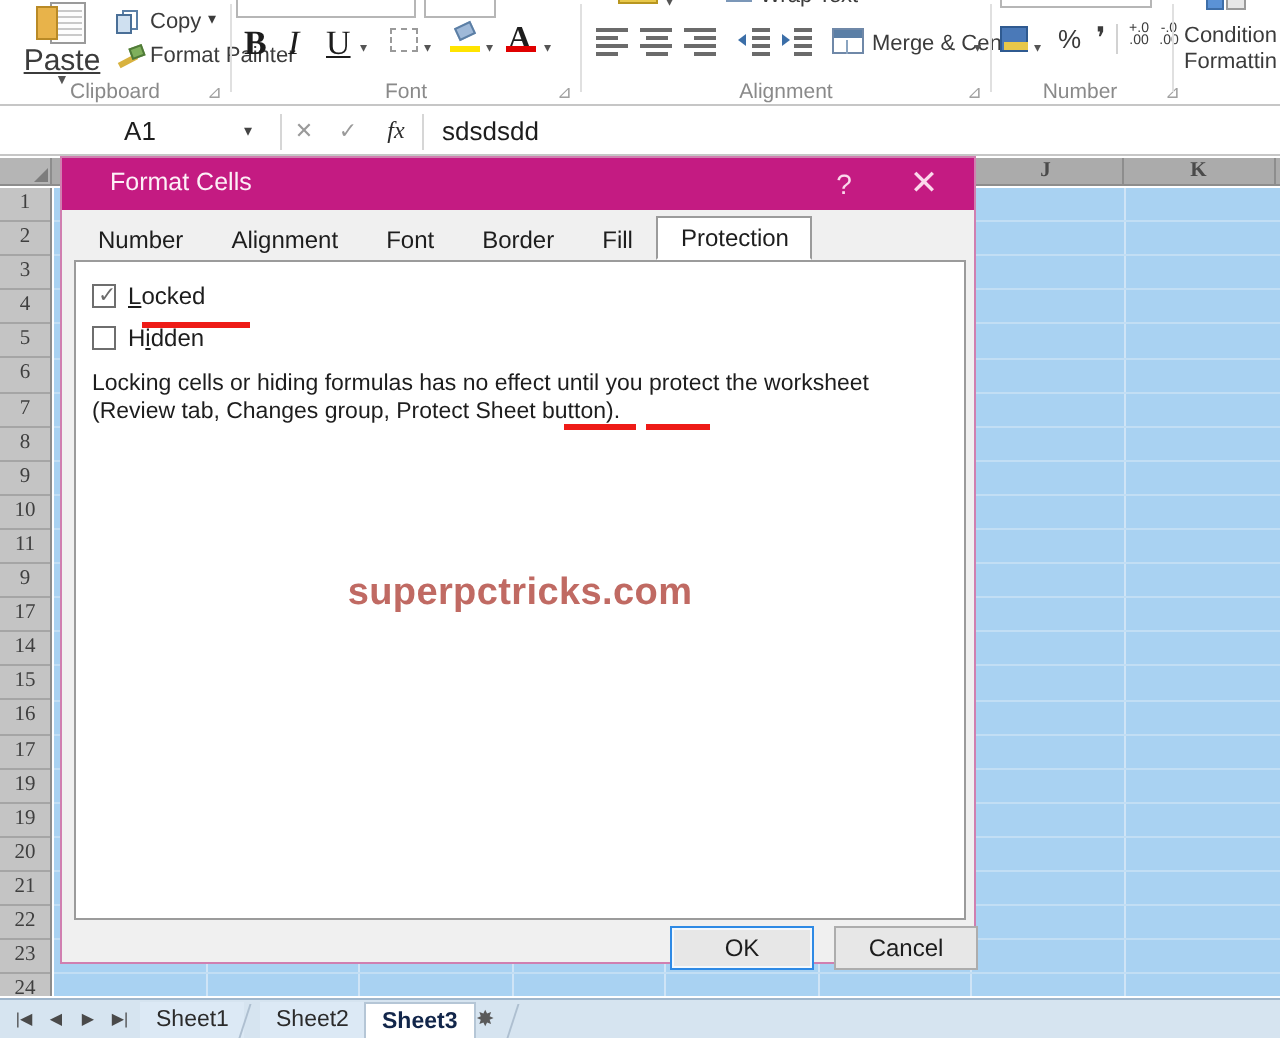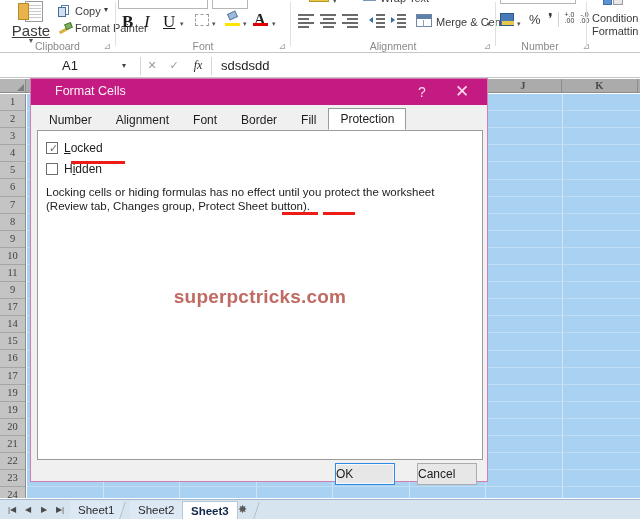--- a/index.html
+++ b/index.html
@@ -216,22 +216,22 @@
   #watermark {
     position:absolute; left:0; top:155px; width:100%;
     text-align:center; font-size:19px; font-weight:bold; color:#c06a63;
     letter-spacing:0.2px;
   }
 
   
   .redmark { position:absolute; background:#ee1b17; height:3px; z-index:40; }
 
   #btn-ok, #btn-cancel {
-    position:absolute; top:358px; height:22px; width:60px;
-    font-size:12px; color:#1d1d1d; text-align:left; line-height:21px;
+    position:absolute; top:358px; height:22px; width:72px;
+    font-size:12px; color:#1d1d1d; text-align:center; line-height:21px;
     background:#e7e7e7; border:1px solid #adadad;
   }
   #btn-ok { left:304px; border:1px solid #2e8ae5; box-shadow: inset 0 0 0 1px #f3f8fd; }
   #btn-cancel { left:386px; }
 
   
   #sheetbar {
     position:absolute; left:0; top:499px; width:640px; height:20px;
     background:#d6e4f0;
     border-top:1px solid #9fb6cc;

